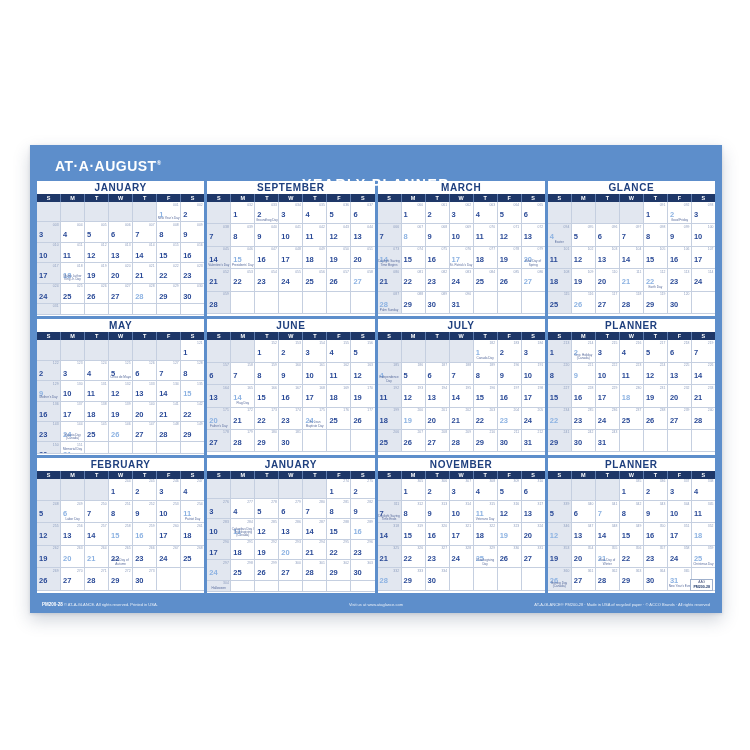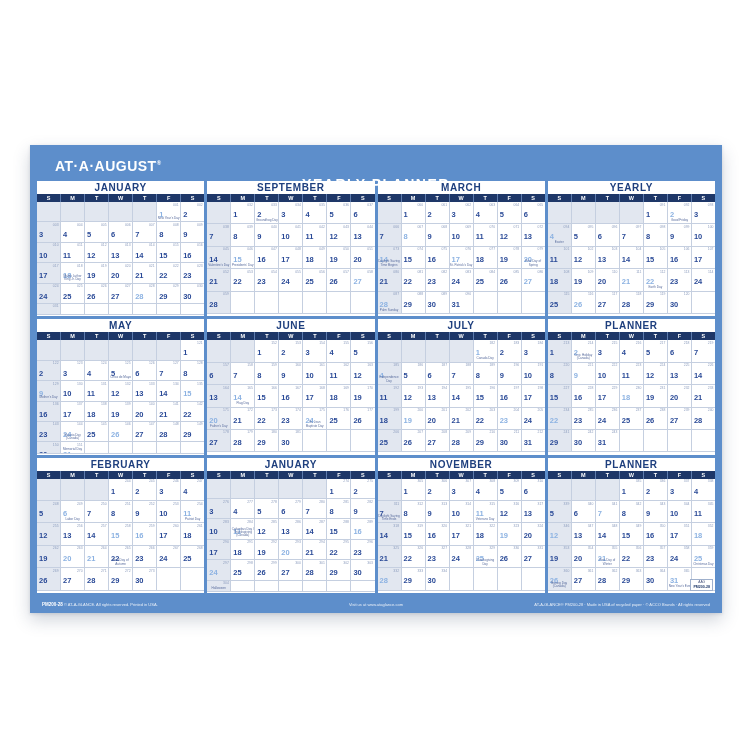--- a/index.html
+++ b/index.html
@@ -257,21 +257,21 @@
             <div class="cell"><span class="dnum">29</span><span class="doy">088</span></div>
             <div class="cell"><span class="dnum">30</span><span class="doy">089</span></div>
             <div class="cell"><span class="dnum">31</span><span class="doy">090</span></div>
             <div class="cell"></div>
             <div class="cell"></div>
             <div class="cell"></div>
           </div>
         </div>
       </div>
       <div class="month">
-        <div class="month-name">YEARLY</div>
+        <div class="month-name">GLANCE</div>
         <div class="dow">
           <span>S</span>
           <span>M</span>
           <span>T</span>
           <span>W</span>
           <span>T</span>
           <span>F</span>
           <span>S</span>
         </div>
         <div class="weeks">

